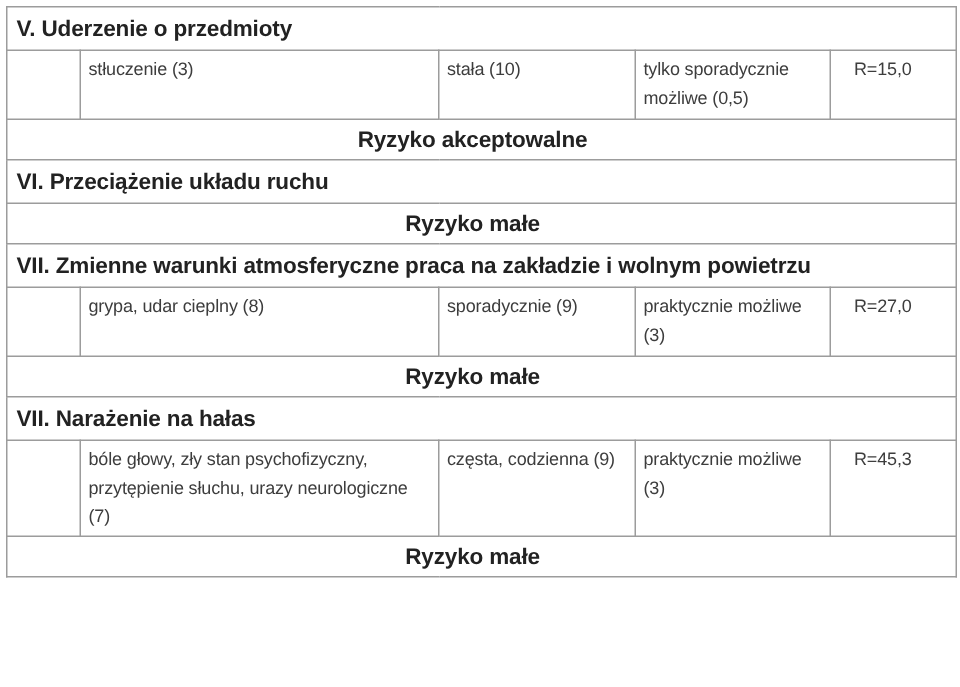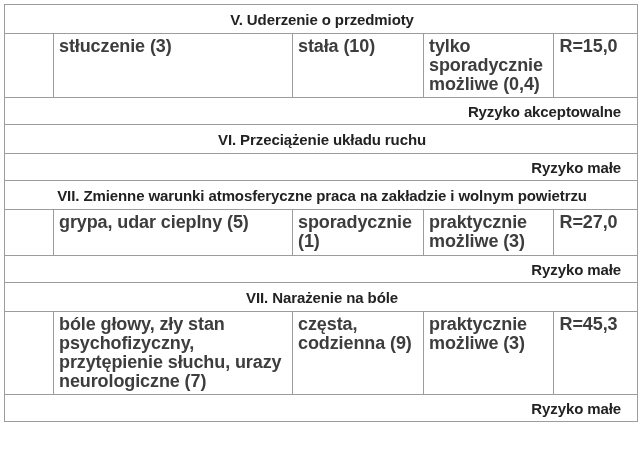--- a/index.html
+++ b/index.html
@@ -16,49 +16,47 @@
   }
   table.risk-table {
     border-collapse: collapse;
     table-layout: fixed;
     width: 633px;
   }
   td {
     border: 1px solid #9c9c9c;
     vertical-align: top;
     padding: 3px 4px 3px 5px;
-    font-size: 18px;
+    font-size: 12px;
     line-height: 19px;
     color: #3d3d3d;
     letter-spacing: -0.1px;
     overflow: hidden;
     word-wrap: break-word;
-    font-weight: bold;
   }
   tr.section-row { height: 29px; }
   tr.section-row td {
     font-weight: bold;
     font-size: 15px;
     color: #222222;
     vertical-align: middle;
     padding: 3px 4px 3px 6px;
-    text-align: center;
   }
   tr.data-row { height: 46px; }
   td.risk-value-cell {
     text-align: center;
     padding-left: 2px;
     padding-right: 16px;
   }
   tr.summary-row { height: 27px; }
   tr.summary-row td {
     font-weight: bold;
     font-size: 15px;
     color: #222222;
-    text-align: right;
+    text-align: center;
     vertical-align: middle;
     padding: 3px 16px 3px 4px;
   }
 </style>
 </head>
 <body>
 
 <div class="page-wrap">
   <table class="risk-table">
     <colgroup>
@@ -69,47 +67,47 @@
       <col style="width:84px">
     </colgroup>
     <tbody id="tbody">
         <tr class="section-row">
           <td colspan="5">V. Uderzenie o przedmioty</td>
         </tr>
         <tr class="data-row">
           <td class="indicator-cell"></td>
           <td class="effects-cell">stłuczenie (3)</td>
           <td class="exposure-cell">stała (10)</td>
-          <td class="probability-cell">tylko sporadycznie możliwe (0,4)</td>
+          <td class="probability-cell">tylko sporadycznie możliwe (0,5)</td>
           <td class="risk-value-cell">R=15,0</td>
         </tr>
         <tr class="summary-row">
           <td colspan="5">Ryzyko akceptowalne</td>
         </tr>
         <tr class="section-row">
           <td colspan="5">VI. Przeciążenie układu ruchu</td>
         </tr>
         <tr class="summary-row">
           <td colspan="5">Ryzyko małe</td>
         </tr>
         <tr class="section-row">
           <td colspan="5">VII. Zmienne warunki atmosferyczne praca na zakładzie i wolnym powietrzu</td>
         </tr>
         <tr class="data-row">
           <td class="indicator-cell"></td>
-          <td class="effects-cell">grypa, udar cieplny (5)</td>
-          <td class="exposure-cell">sporadycznie (1)</td>
+          <td class="effects-cell">grypa, udar cieplny (8)</td>
+          <td class="exposure-cell">sporadycznie (9)</td>
           <td class="probability-cell">praktycznie możliwe (3)</td>
           <td class="risk-value-cell">R=27,0</td>
         </tr>
         <tr class="summary-row">
           <td colspan="5">Ryzyko małe</td>
         </tr>
         <tr class="section-row">
-          <td colspan="5">VII. Narażenie na bóle</td>
+          <td colspan="5">VII. Narażenie na hałas</td>
         </tr>
         <tr class="data-row">
           <td class="indicator-cell"></td>
           <td class="effects-cell">bóle głowy, zły stan psychofizyczny, przytępienie słuchu, urazy neurologiczne (7)</td>
           <td class="exposure-cell">częsta, codzienna (9)</td>
           <td class="probability-cell">praktycznie możliwe (3)</td>
           <td class="risk-value-cell">R=45,3</td>
         </tr>
         <tr class="summary-row">
           <td colspan="5">Ryzyko małe</td>

